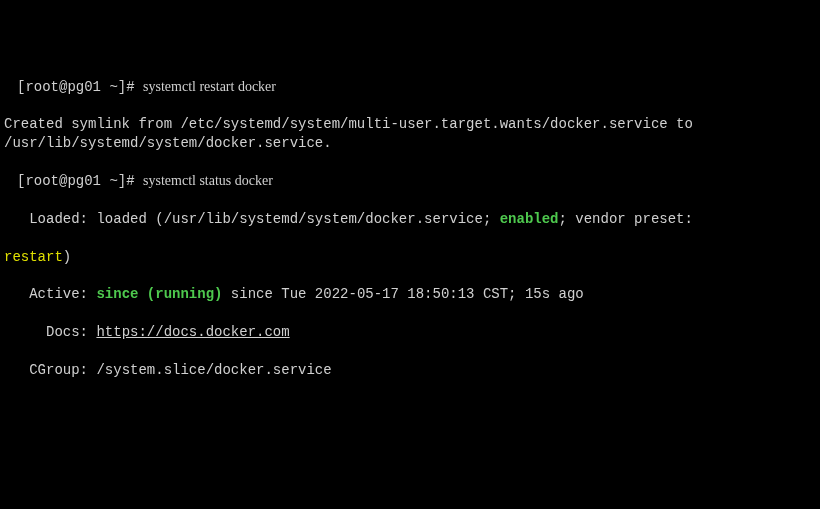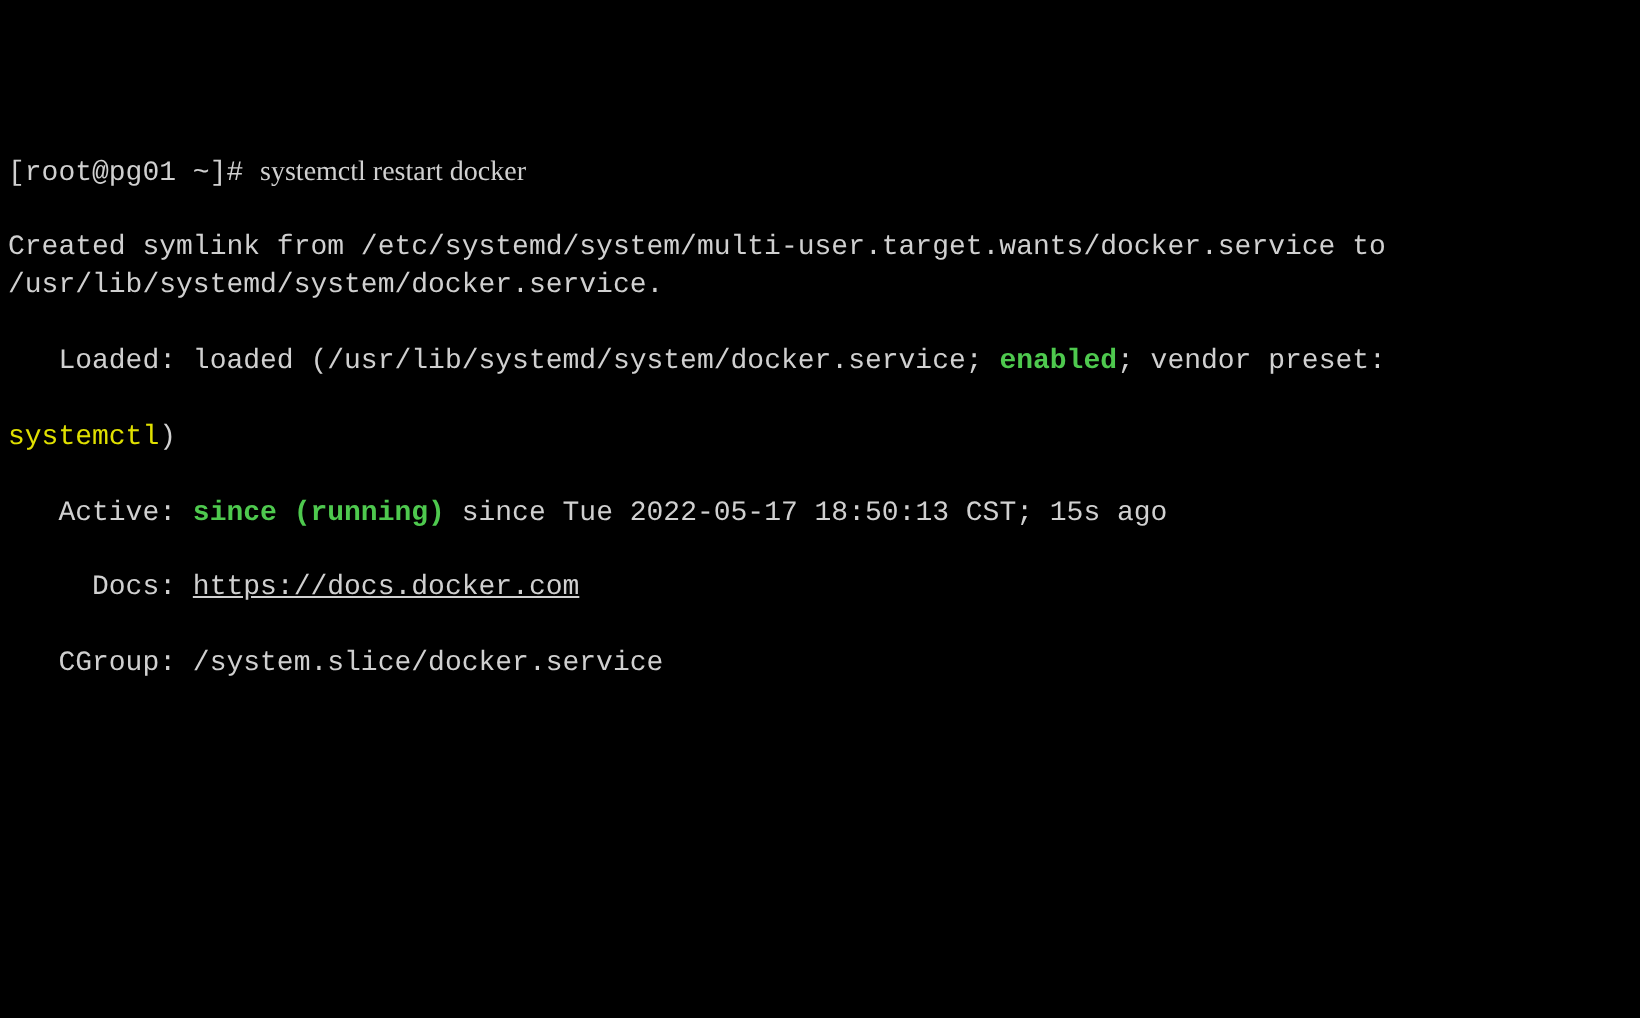--- a/index.html
+++ b/index.html
@@ -8,36 +8,37 @@
       font-family: "Consolas", "Monaco", "Courier New", monospace;
       font-size: 14px;
       line-height: 1.35;
       color: #d0d0d0;
       padding: 2px 4px;
       white-space: pre;
       width: 820px;
       overflow: hidden;
     }
     .line { display: block; }
-    .prompt-bracket { color: #d0d0d0; }
+    .prompt-bracket { color: #d0d0d0; margin-left: 13px; }
     .cmd { color: #d0d0d0; font-family: Liberation Serif, serif; }
     .bright-green { color: #4ec94e; font-weight: bold; }
     .yellow { color: #e0e000; }
     .underline { text-decoration: underline; }
     .bullet-green { color: #00c000; }
   </style>
 </head>
 <body>
 
 
 <div>
 <span class="line"><span class="prompt-bracket">[root@pg01 ~]# </span><span class="cmd">systemctl restart docker</span></span>
 <span class="line" style="white-space: pre-wrap;">Created symlink from /etc/systemd/system/multi-user.target.wants/docker.service to /usr/lib/systemd/system/docker.service.</span>
+<span class="line"><span class="prompt-bracket">[root@pg01 ~]# </span><span class="cmd">systemctl status docker</span></span>
 <span class="line"><span>   Loaded: </span><span>loaded (/usr/lib/systemd/system/docker.service; </span><span class="bright-green">enabled</span><span>; vendor preset: </span></span>
-<span class="line"><span class="yellow">systemctl</span><span>)</span></span>
+<span class="line"><span class="yellow">restart</span><span>)</span></span>
 <span class="line"><span>   Active: </span><span class="bright-green">since (running)</span><span> since Tue 2022-05-17 18:50:13 CST; 15s ago</span></span>
 <span class="line"><span>     Docs: </span><span class="underline">https://docs.docker.com</span></span>
 <span class="line"><span>   CGroup: </span><span>/system.slice/docker.service</span></span>
 
 
 
 
 
 
 </div>

